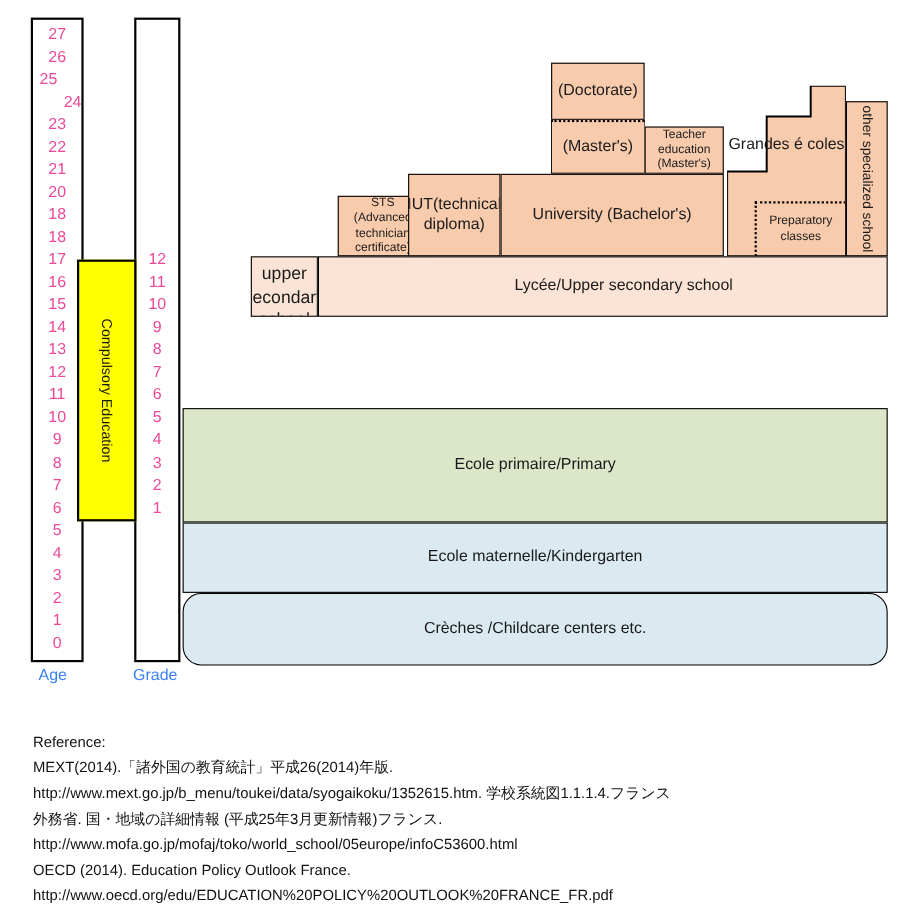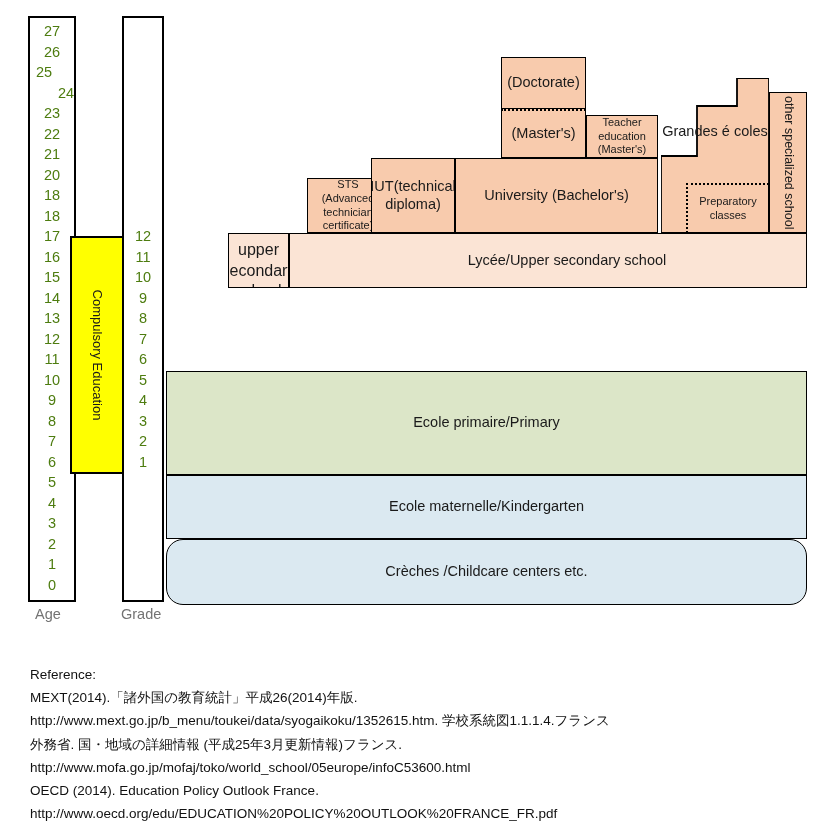--- a/index.html
+++ b/index.html
@@ -25,21 +25,21 @@
   }
   #age-col  { left: 28px;  top: 16px;  width: 48px;  height: 586px; }
   #grade-col{ left: 122px; top: 16px;  width: 42px;  height: 586px; }
 
   .tick {
     position: absolute;
     left: 0; width: 100%;
     text-align: center;
     font-size: 14.5px;
     line-height: 1;
-    color: #4d7c0f;
+    color: #ec4899;
   }
 
   #compulsory-band {
     position: absolute;
     left: 70px;
     top: 236px;
     width: 54px;
     height: 238px;
     background: #FFFF00;
     border: 2px solid #000;
@@ -51,21 +51,21 @@
     left: 50%; top: 50%;
     transform: translate(-50%,-50%) rotate(90deg);
     white-space: nowrap;
     font-size: 13px;
     color: #1a1a1a;
   }
 
   .axis-caption {
     position: absolute;
     font-size: 14.5px;
-    color: #737373;
+    color: #3b82f6;
     white-space: nowrap;
   }
   #age-caption   { left: 35px;  top: 606px; }
   #grade-caption { left: 121px; top: 606px; }
   #chart-caption { left: 385px; top: 606px; }
 
   
   .blk {
     position: absolute;
     border: 1.6px solid #000;

